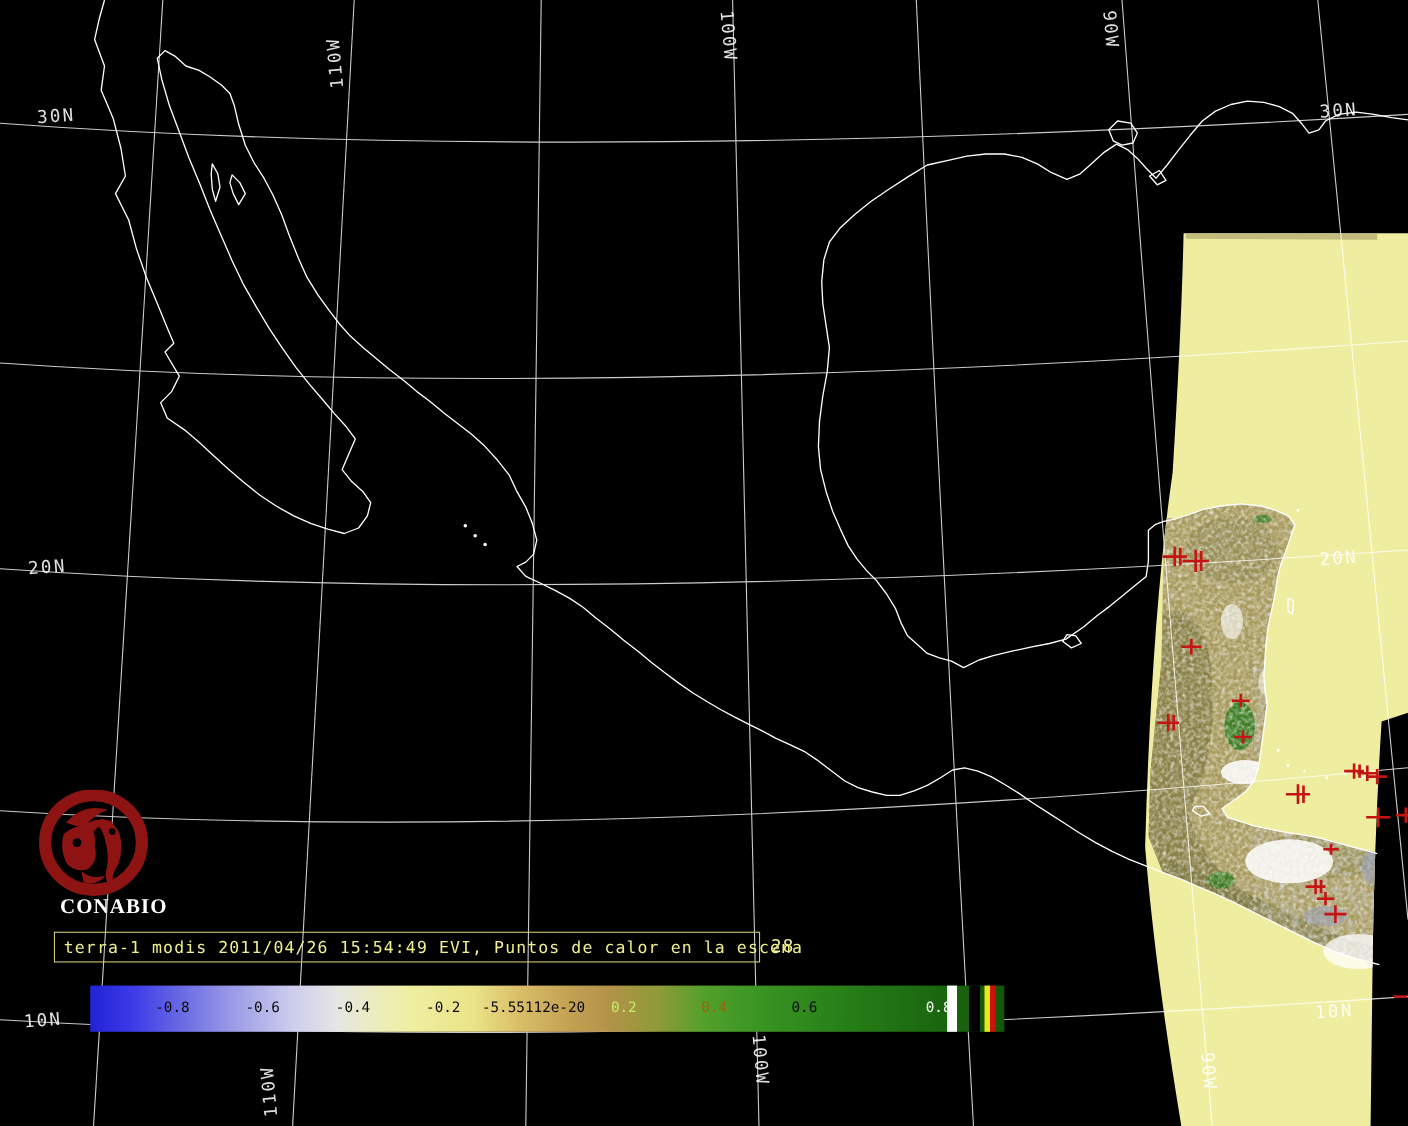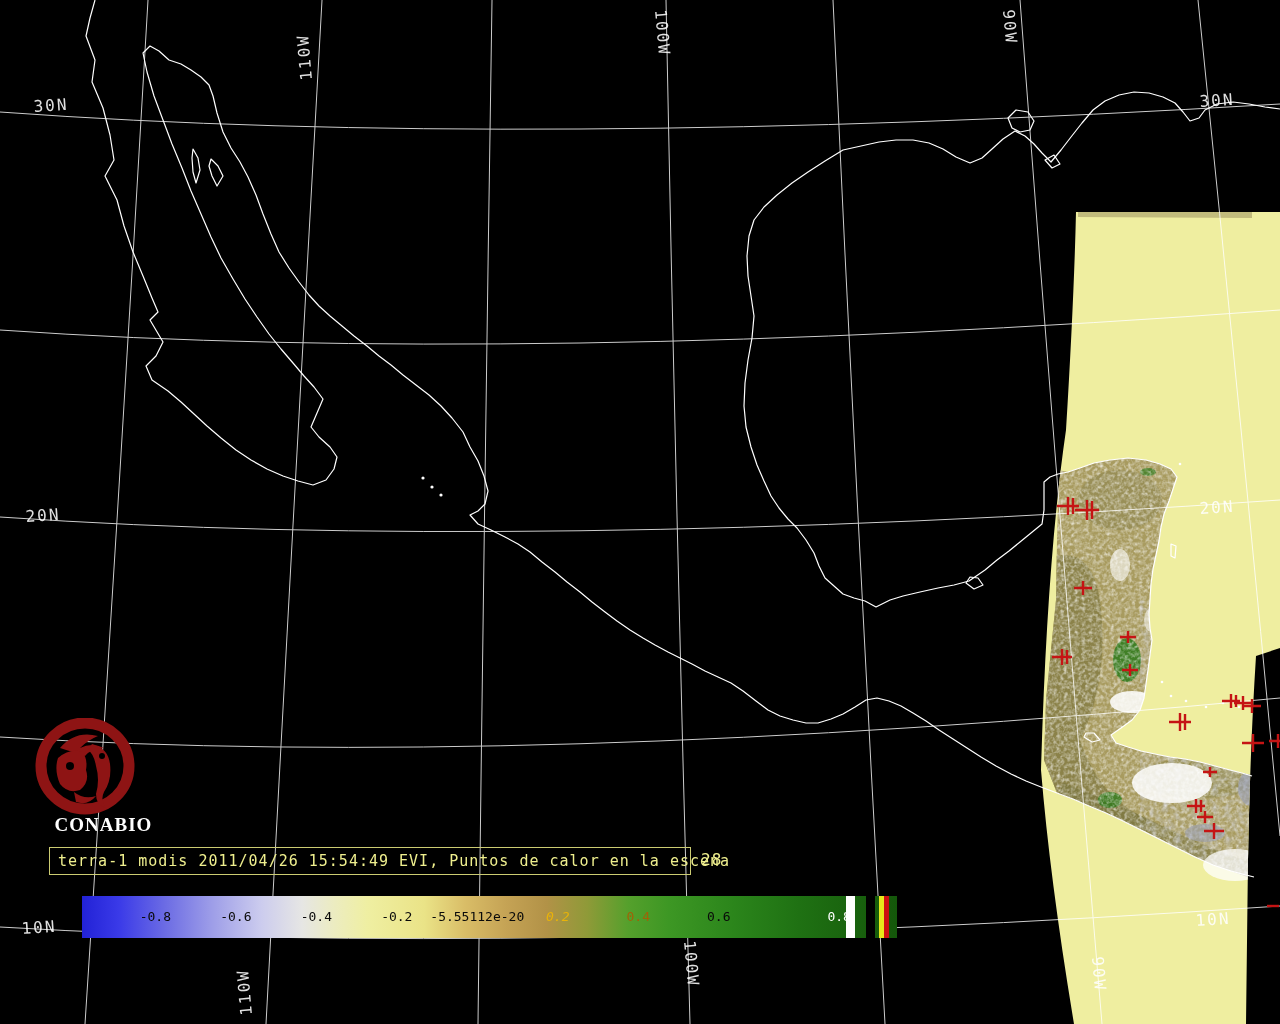--- a/index.html
+++ b/index.html
@@ -13,21 +13,21 @@
   #logo{position:absolute;left:30px;top:718px;width:115px;height:125px;}
   #logo-text{position:absolute;left:16px;top:96px;width:115px;text-align:center;
              color:#ffffff;font-family:"Liberation Serif","DejaVu Serif",serif;
              font-weight:bold;font-size:19px;letter-spacing:1px;}
   
   #title-box{position:absolute;left:49px;top:847px;width:640px;height:26px;
              border:1px solid #cbcb72;display:flex;align-items:center;text-align:center;}
   #title-text{color:#efef8e;font-size:15px;padding-left:8px;white-space:pre;letter-spacing:1px;}
   #scene-count{position:absolute;left:701px;top:850px;color:#efef8e;font-size:16px;letter-spacing:1px;}
   
-  #colorbar{position:absolute;left:82px;top:896px;width:815px;height:42px;}
+  #colorbar{position:absolute;left:82px;top:896px;width:815px;height:42px;padding-left:16px;}
   #colorbar-gradient{position:absolute;left:0;top:0;width:100%;height:100%;}
   .cb-stripe{position:absolute;top:0;height:100%;}
   .cb-label{position:absolute;top:13px;transform:translateX(-50%);color:#0a0a0a;
             font-size:13px;letter-spacing:0px;white-space:pre;}
 </style>
 </head>
 <body>
 
 <div id="stage">
 
@@ -181,18 +181,18 @@
     <div id="colorbar-gradient" style="background: linear-gradient(to right, rgb(34, 34, 214) 0%, rgb(58, 58, 232) 4.5%, rgb(106, 106, 228) 10%, rgb(158, 158, 232) 16%, rgb(204, 204, 238) 22%, rgb(230, 230, 228) 27%, rgb(236, 236, 192) 31%, rgb(239, 239, 162) 35%, rgb(234, 227, 135) 42%, rgb(217, 189, 103) 47%, rgb(197, 163, 85) 52%, rgb(178, 146, 71) 57%, rgb(143, 154, 56) 62%, rgb(85, 160, 44) 67%, rgb(61, 151, 36) 72%, rgb(43, 133, 27) 80%, rgb(31, 113, 19) 88%, rgb(20, 87, 10) 100%);"></div>
   <div class="cb-stripe" style="left: 93.8%; width: 1%; background: rgb(255, 255, 255);"></div>
       <div class="cb-stripe" style="left: 96.2%; width: 1.1%; background: rgb(0, 0, 0);"></div>
       <div class="cb-stripe" style="left: 97.8%; width: 0.6%; background: rgb(232, 232, 26);"></div>
       <div class="cb-stripe" style="left: 98.4%; width: 0.6%; background: rgb(204, 17, 17);"></div>
       <div class="cb-label" style="left: 9%; color: rgb(10, 10, 10);">-0.8</div>
       <div class="cb-label" style="left: 18.875%; color: rgb(10, 10, 10);">-0.6</div>
       <div class="cb-label" style="left: 28.75%; color: rgb(10, 10, 10);">-0.4</div>
       <div class="cb-label" style="left: 38.625%; color: rgb(10, 10, 10); text-align: center;">-0.2</div>
       <div class="cb-label" style="left: 48.5%; color: rgb(10, 10, 10);">-5.55112e-20</div>
-      <div class="cb-label" style="left: 58.375%; color: #eab308; font-style: italic;">0.2</div>
+      <div class="cb-label" style="left: 58.375%; color: #bef264;">0.2</div>
       <div class="cb-label" style="left: 68.25%; color: #a16207;">0.4</div>
       <div class="cb-label" style="left: 78.125%; color: rgb(10, 10, 10);">0.6</div>
       <div class="cb-label" style="left: 88%; color: #ffffff; margin-left: 40px;">0.8</div>
     </div>
 </div>
 
 </body></html>

